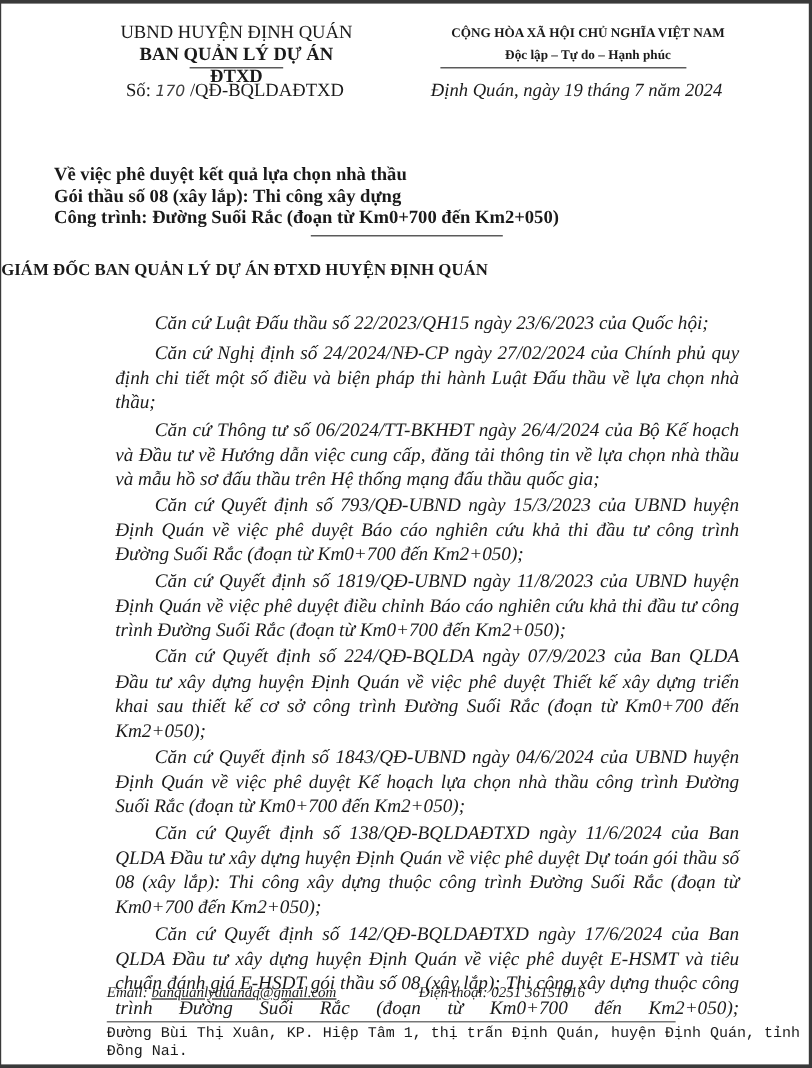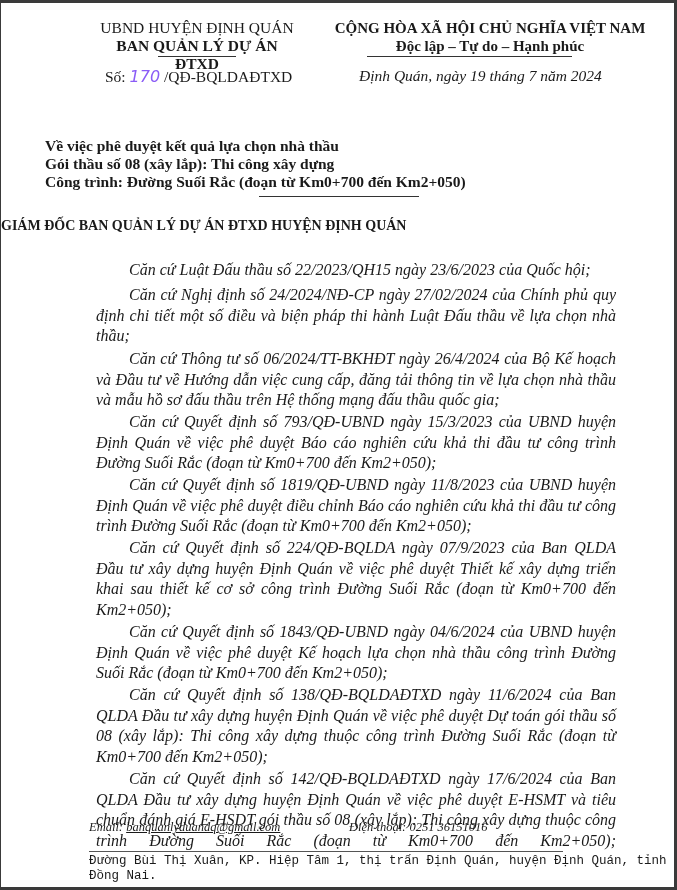--- a/index.html
+++ b/index.html
@@ -12,23 +12,23 @@
   .page {
     position: absolute; left: 1px; top: 3px;
     width: 673px; height: 884px;
     background: #ffffff;
     overflow: hidden;
   }
   .abs { position: absolute; white-space: nowrap; }
   .left-org { position: absolute; left: 93px; top: 16px; width: 206px; text-align: center; font-size: 15.5px; line-height: 18px; }
   .left-org .bold { font-weight: bold; }
   .rule { position: absolute; height: 1px; background: #333; }
-  .right-org { position: absolute; left: 305px; top: 16px; width: 368px; text-align: center; font-size: 15px; line-height: 18px; font-weight: bold; }
+  .right-org { position: absolute; left: 305px; top: 16px; width: 368px; text-align: center; font-size: 11px; line-height: 18px; font-weight: bold; }
   .docno { left: 104px; top: 64px; font-size: 15.5px; }
-  .docno .hw { font-style: italic; font-family: "DejaVu Sans", sans-serif; font-size: 16px; color:#8b5cf6; }
+  .docno .hw { font-style: italic; font-family: "DejaVu Sans", sans-serif; font-size: 13px; color:#404040; }
   .date { left: 358px; top: 64px; font-size: 15.5px; font-style: italic; }
   .title { position: absolute; left: 0; width: 673px; text-align: center; font-weight: bold; font-size: 15.5px; }
   .subject { position: absolute; left: 0; width: 673px; text-align: left; font-weight: bold; font-size: 15.5px; line-height: 18px; padding-left: 44px; }
   .director { position: absolute; left: 0; width: 673px; font-weight: bold; font-size: 14px; top: 215px; }
   .para {
     position: absolute; left: 95px; width: 520px;
     font-style: italic; font-size: 16px; line-height: 20.5px;
     text-align: justify; text-indent: 33px;
   }
   .para.last { text-align-last: justify; }

